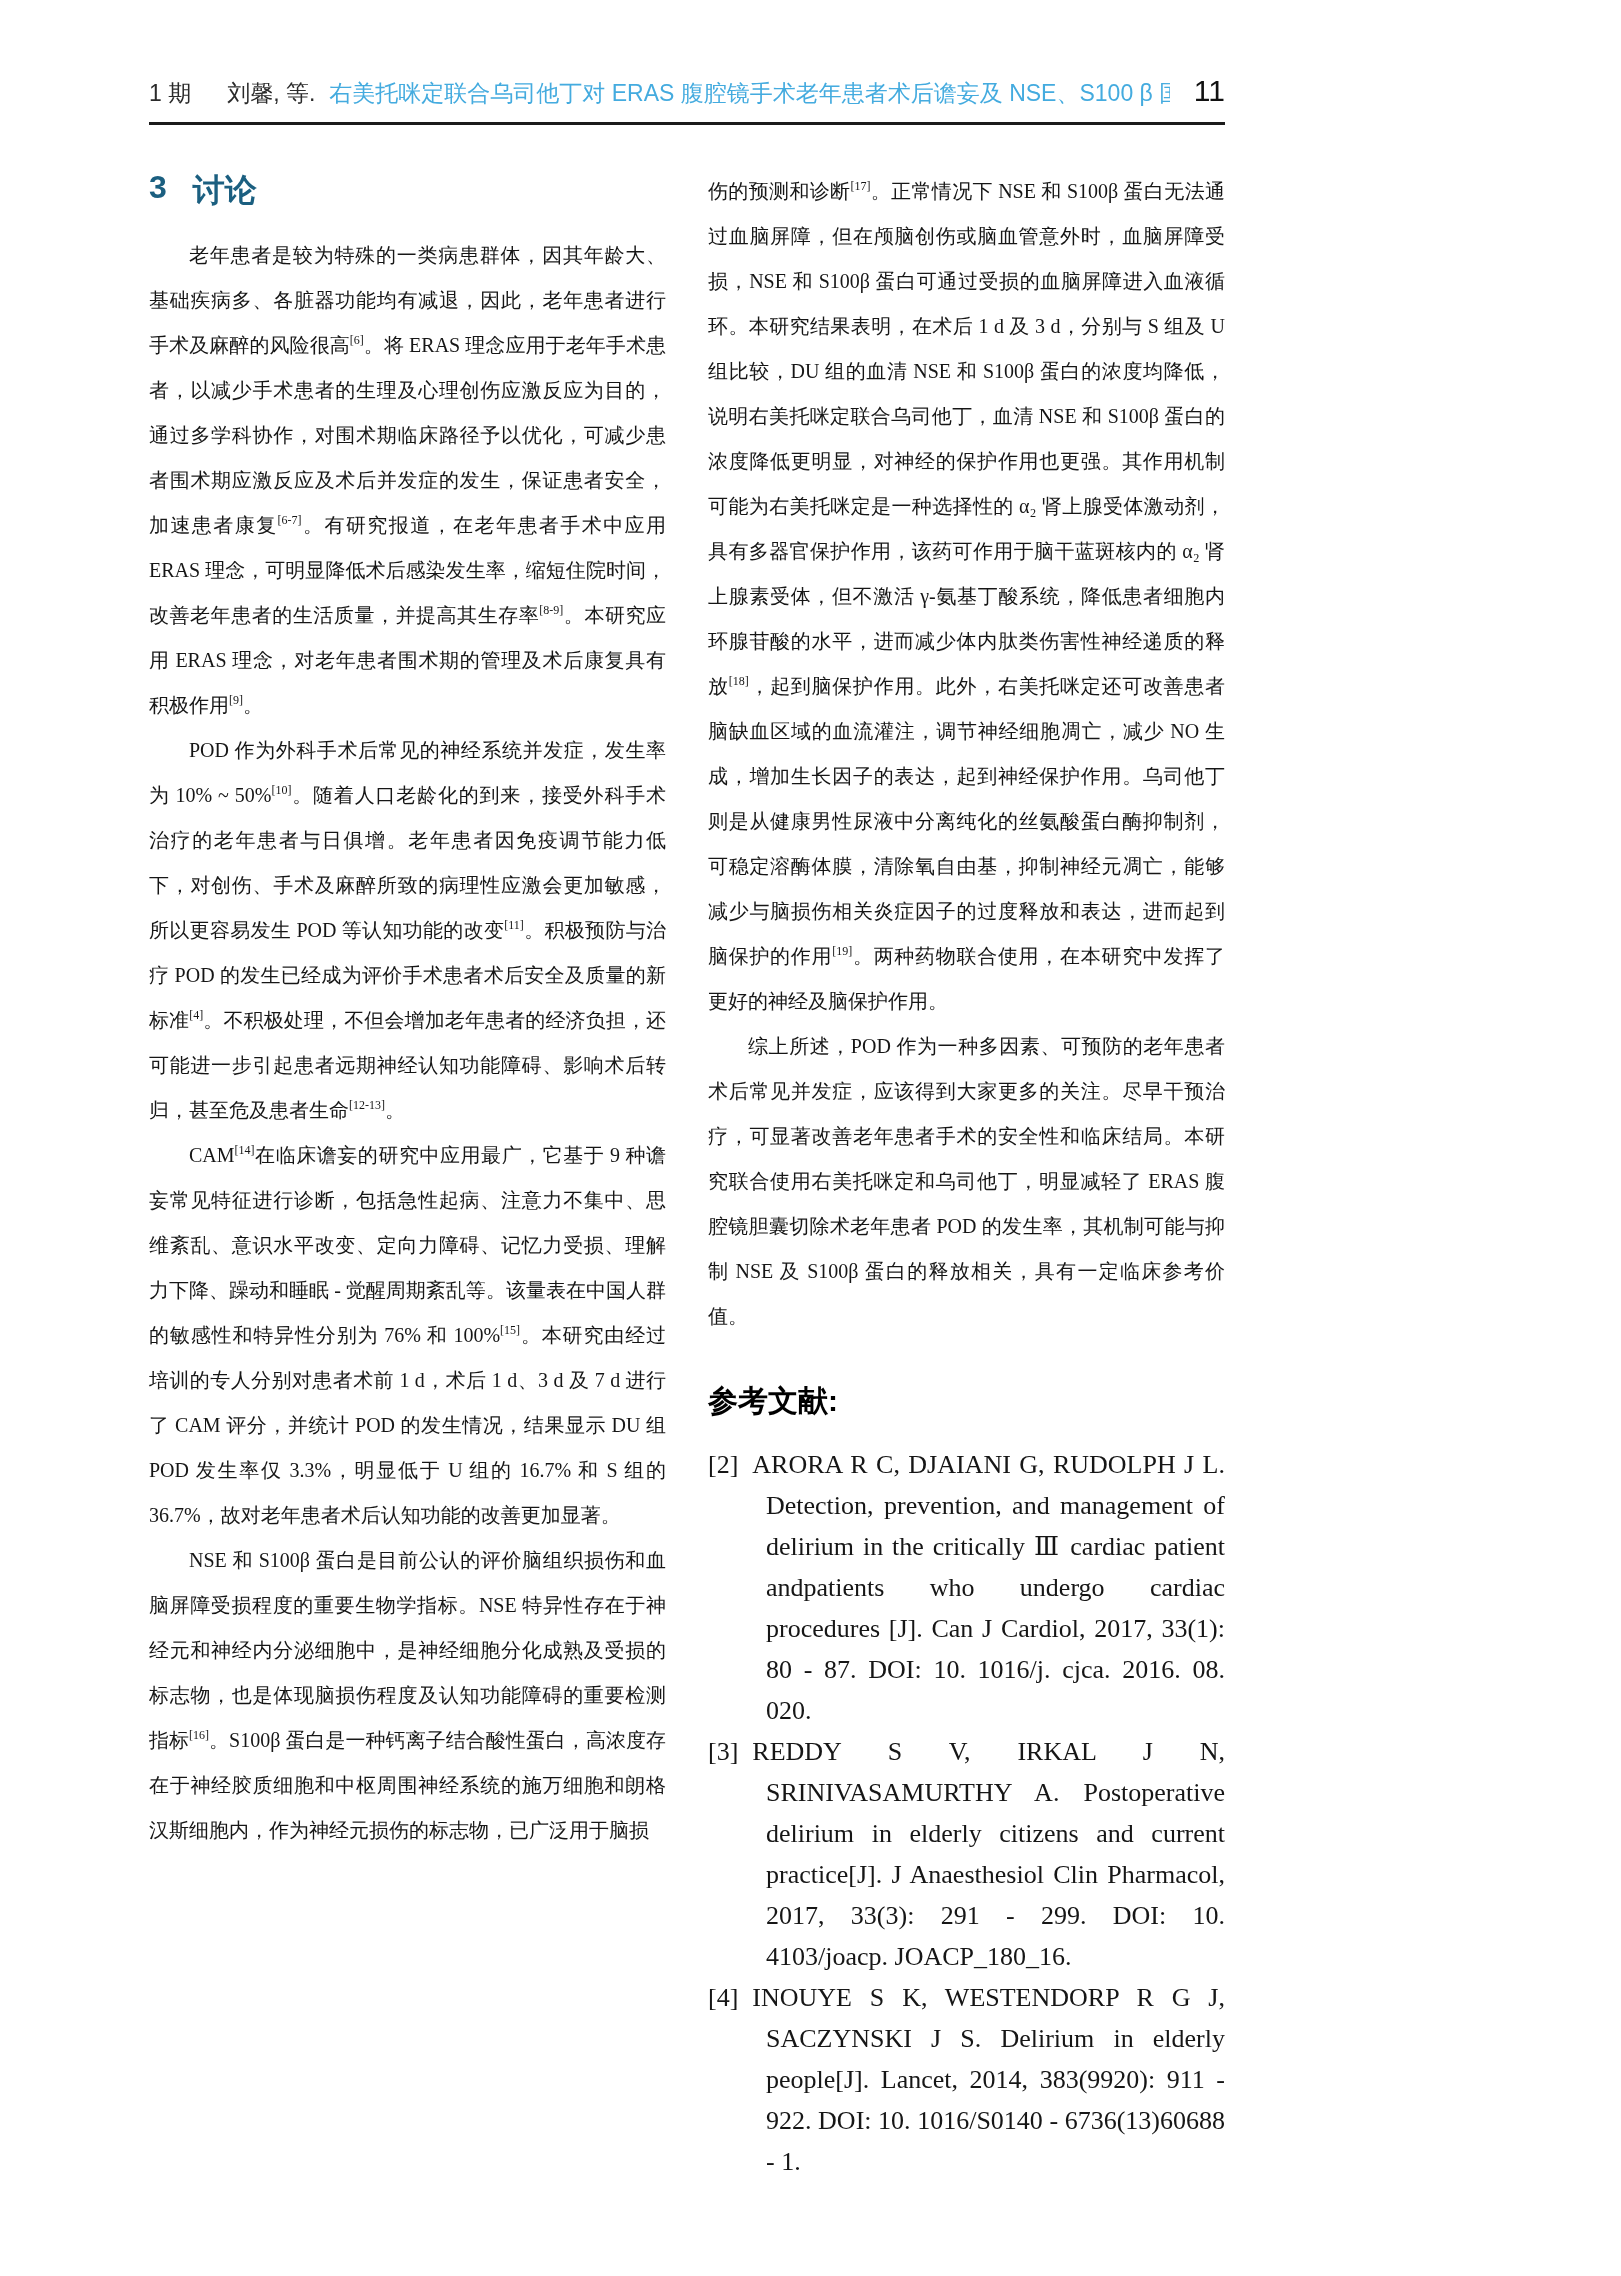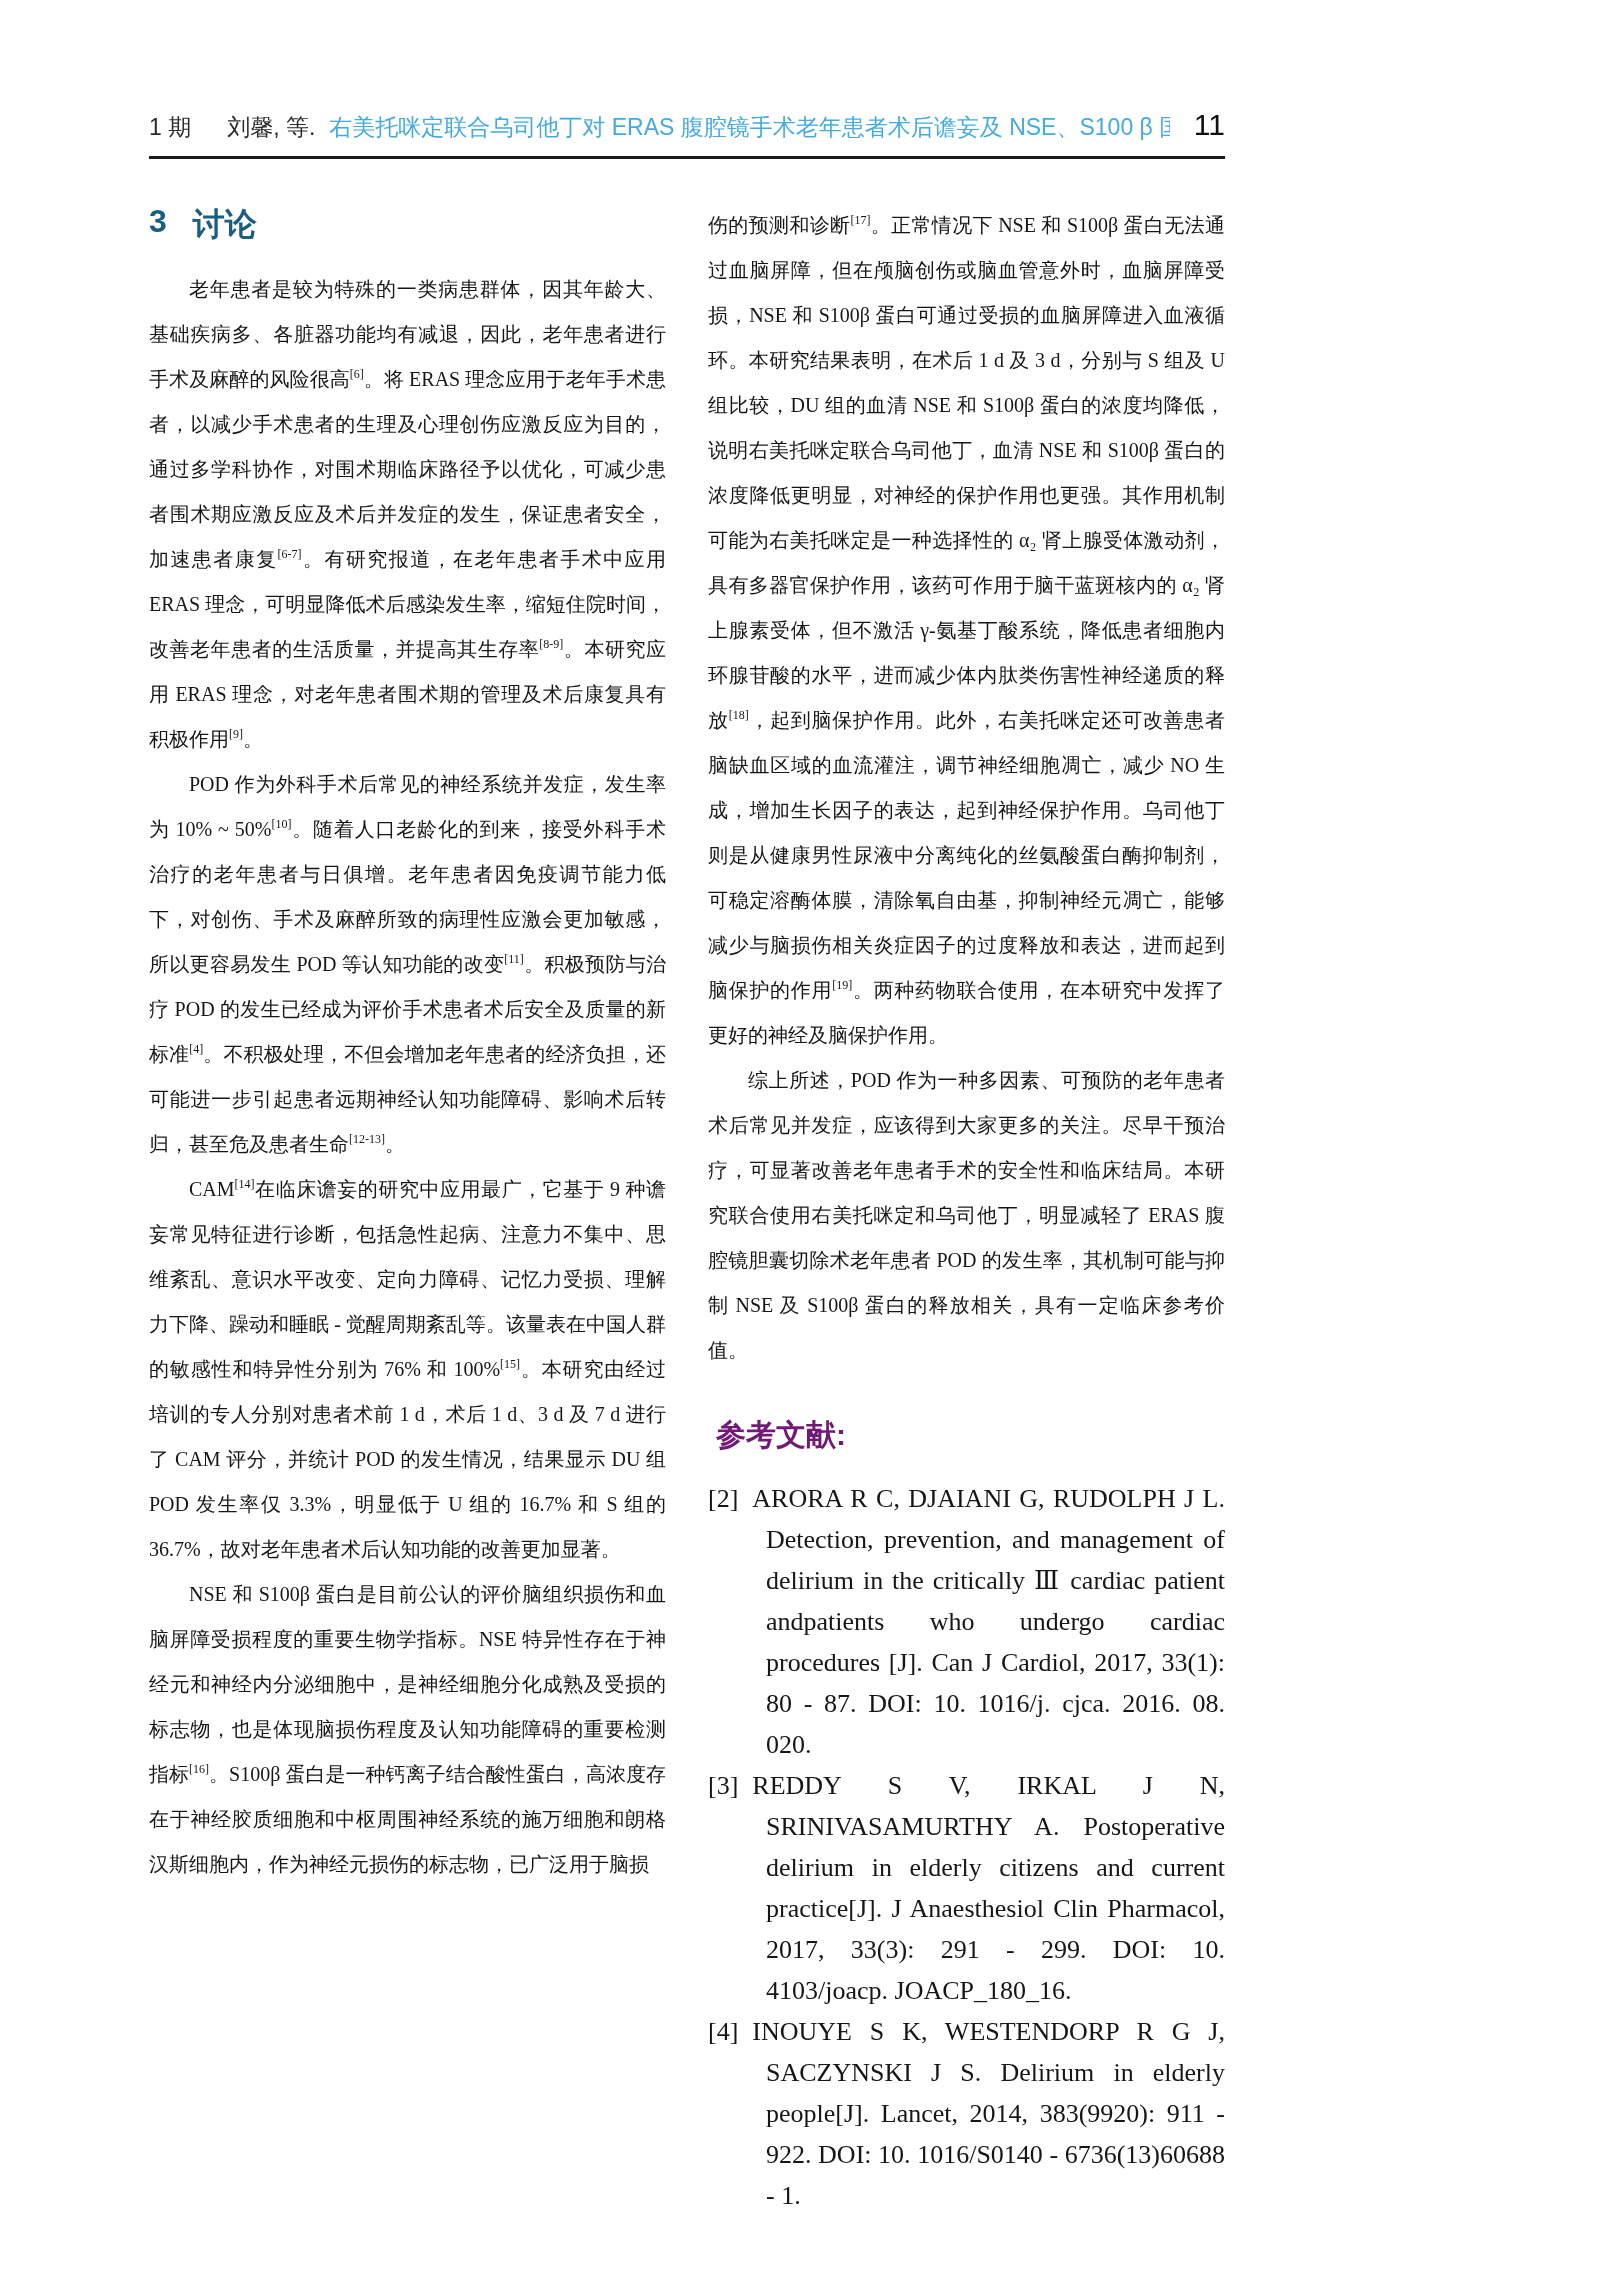--- a/index.html
+++ b/index.html
@@ -1,21 +1,21 @@
 <!DOCTYPE html>
 <html><head>
 <meta charset="utf-8">
 <style>
   html,body { margin:0; padding:0; background:#ffffff; }
   .page {
     position:relative;
     width:1332px; height:2277px;
     background:#ffffff;
     box-sizing:border-box;
-    padding:108px 107px 0 149px;
+    padding:74px 107px 0 149px;
     font-family:"Liberation Serif","DejaVu Serif",serif;
     color:#161616;
     overflow:hidden;
   }
   
   .running-head {
     display:flex; align-items:baseline;
     font-family:"Liberation Sans","DejaVu Sans",sans-serif;
     font-size:23px;
     white-space:nowrap;
@@ -42,22 +42,22 @@
 
   p.body {
     margin:0; font-size:20px; line-height:45px;
     text-align:justify; text-indent:2em;
   }
   p.body.no-indent { text-indent:0; }
   p.body sup { font-size:0.60em; line-height:0; }
 
   .refs-heading {
     font-family:"Liberation Sans","DejaVu Sans",sans-serif;
-    font-weight:bold; font-size:30px; color:#701a75;
-    margin:42px 0 22px 8px;
+    font-weight:bold; font-size:30px; color:#000000;
+    margin:42px 0 22px 0;
   }
   p.ref {
     margin:0; font-size:26px; line-height:41px;
     text-align:justify;
     padding-left:58px; text-indent:-58px;
   }
   .ref-num { margin-right:14px; }
 </style>
 </head>
 <body>

